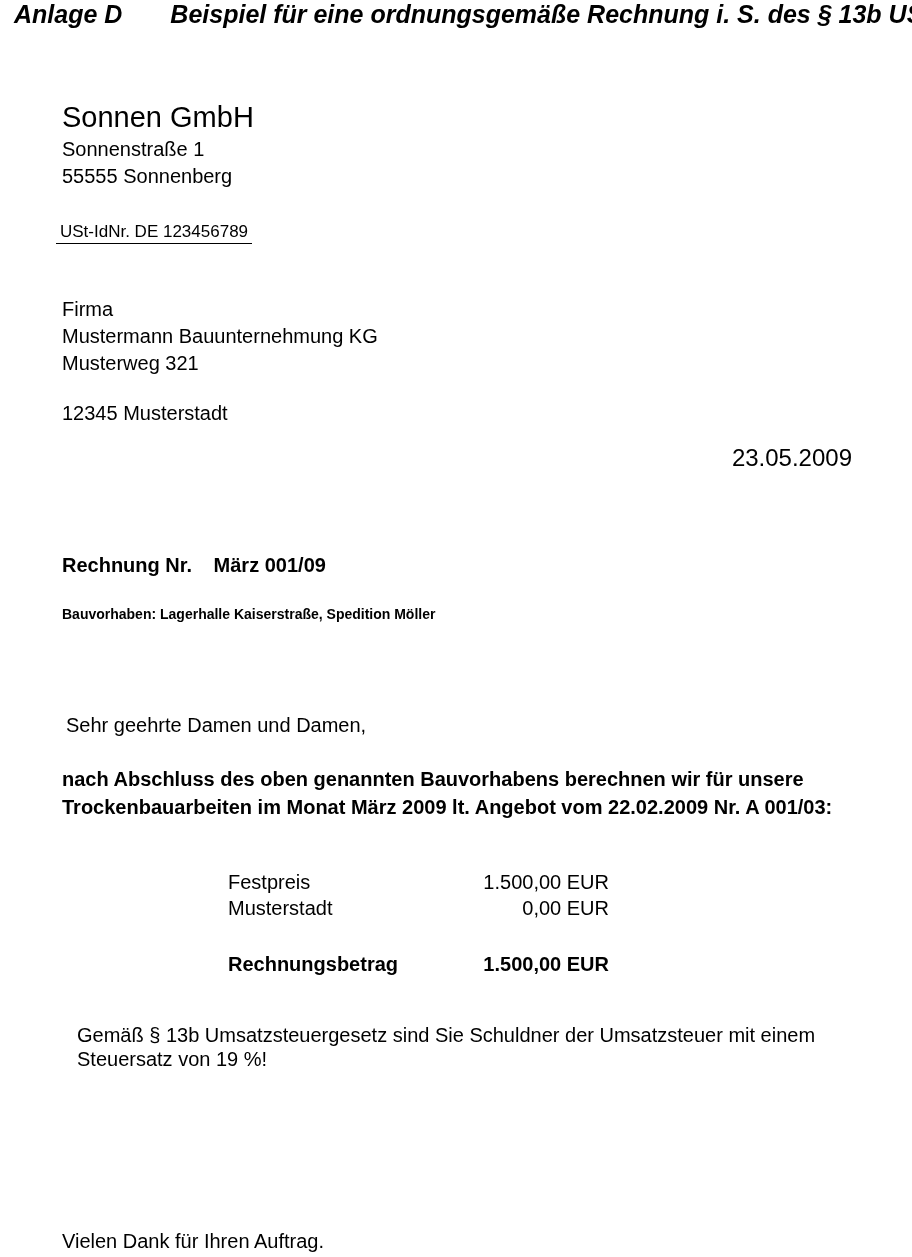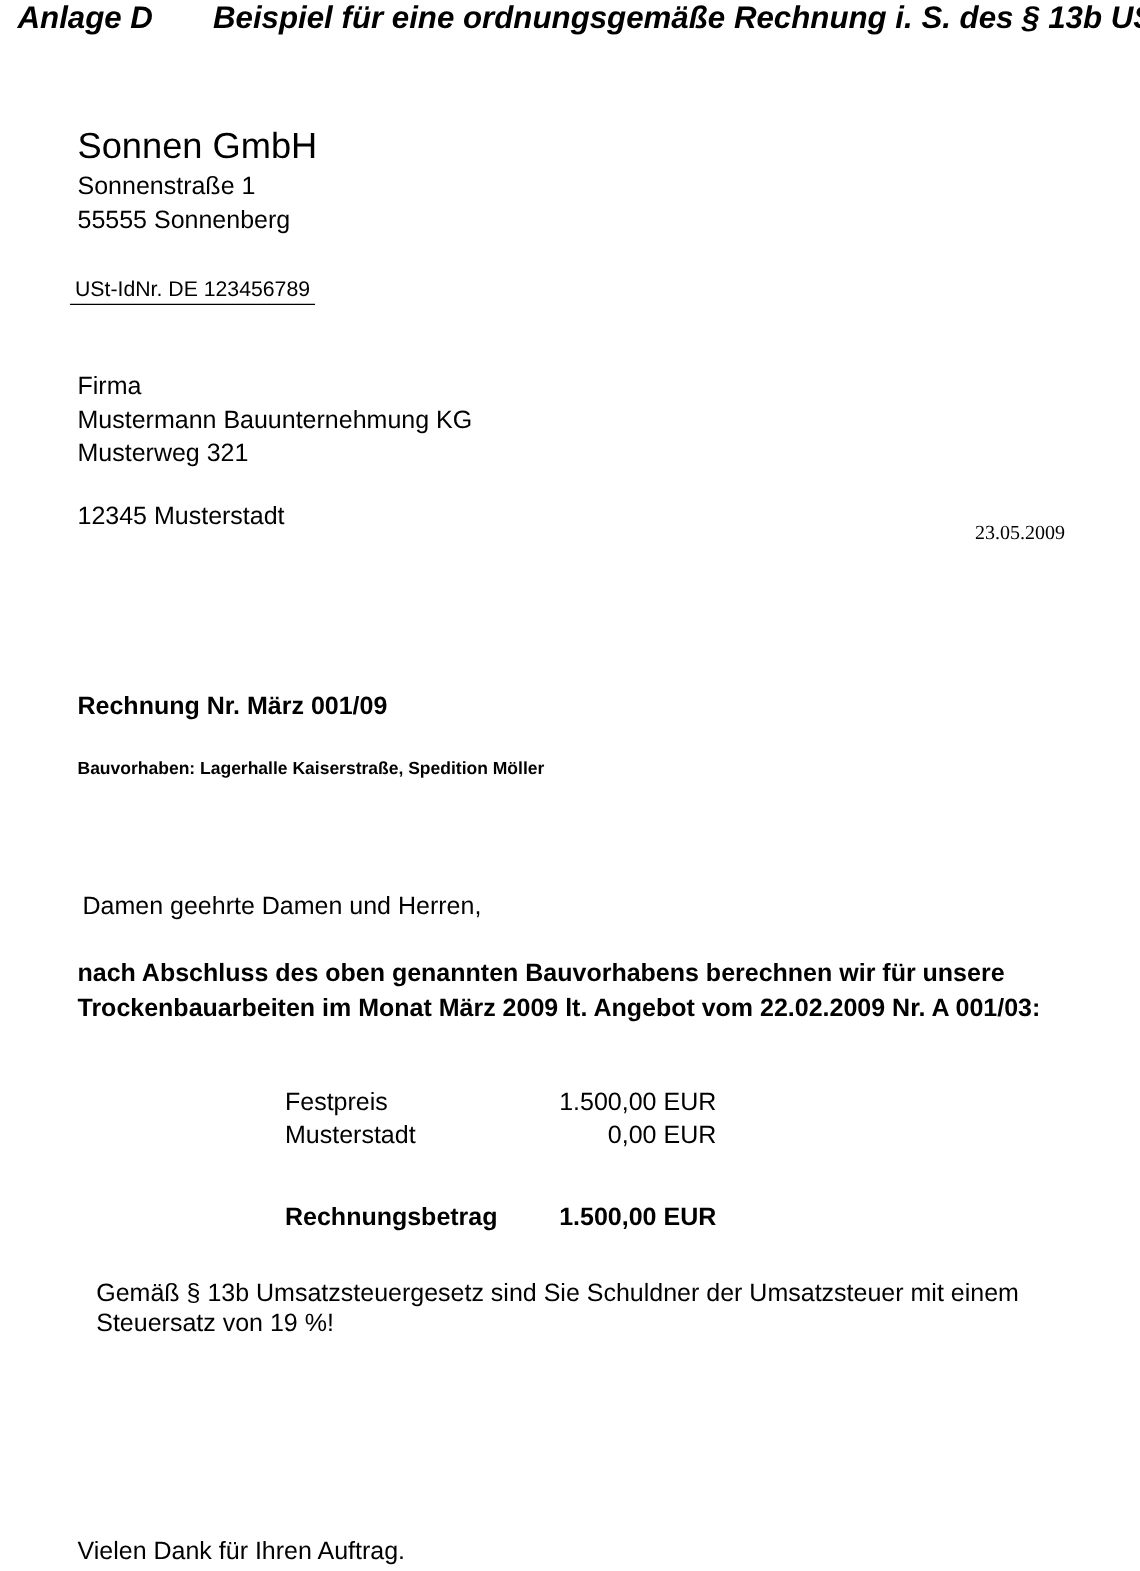--- a/index.html
+++ b/index.html
@@ -73,35 +73,34 @@
     left: 62px;
     font-size: 20px;
     line-height: 27px;
   }
   .recipient .gap {
     height: 23px;
   }
 
   .doc-date {
     position: absolute;
-    top: 418px;
+    top: 444px;
     right: 60px;
-    font-size: 16px;
-    font-family: Liberation Serif, serif;
+    font-size: 24px;
   }
 
   
   .invoice-no {
     position: absolute;
     top: 554px;
     left: 62px;
     font-size: 20px;
     font-weight: bold;
   }
-  .invoice-no .label { }
+  .invoice-no .label { margin-right: 16px; }
 
   .project {
     position: absolute;
     top: 606px;
     left: 62px;
     font-size: 14px;
     font-weight: bold;
   }
 
   
@@ -124,30 +123,31 @@
   
   .amounts {
     position: absolute;
     top: 869px;
     left: 228px;
     font-size: 20px;
   }
   .amount-row {
     display: flex;
     line-height: 26px;
+    gap: 36px;
   }
   .amount-row .desc {
     width: 200px;
   }
   .amount-row .val {
     width: 145px;
     text-align: right;
   }
   .amounts .total {
-    margin-top: 40px;
+    margin-top: 30px;
     font-weight: bold;
   }
   .amounts .total .desc { width: 200px; }
   .amounts .total .val { width: 145px; text-align: right; }
 
   
   .note {
     position: absolute;
     top: 1023px;
     left: 62px;
@@ -191,21 +191,21 @@
 
   <div class="doc-date">23.05.2009</div>
 
   <div class="invoice-no">
     <span class="label">Rechnung Nr.</span>
     <span class="value">März 001/09</span>
   </div>
 
   <div class="project">Bauvorhaben: Lagerhalle Kaiserstraße, Spedition Möller</div>
 
-  <div class="salutation">Damen geehrte Damen und Herren,</div>
+  <div class="salutation">Sehr geehrte Damen und Damen,</div>
 
   <div class="body-text">nach Abschluss des oben genannten Bauvorhabens berechnen wir für unsere Trockenbauarbeiten im Monat März 2009 lt. Angebot vom 22.02.2009 Nr. A 001/03:</div>
 
   <div class="amounts">
     <div class="amount-row">
       <span class="desc">Festpreis</span>
       <span class="val">1.500,00 EUR</span>
     </div>
     <div class="amount-row">
       <span class="desc">Musterstadt</span>

